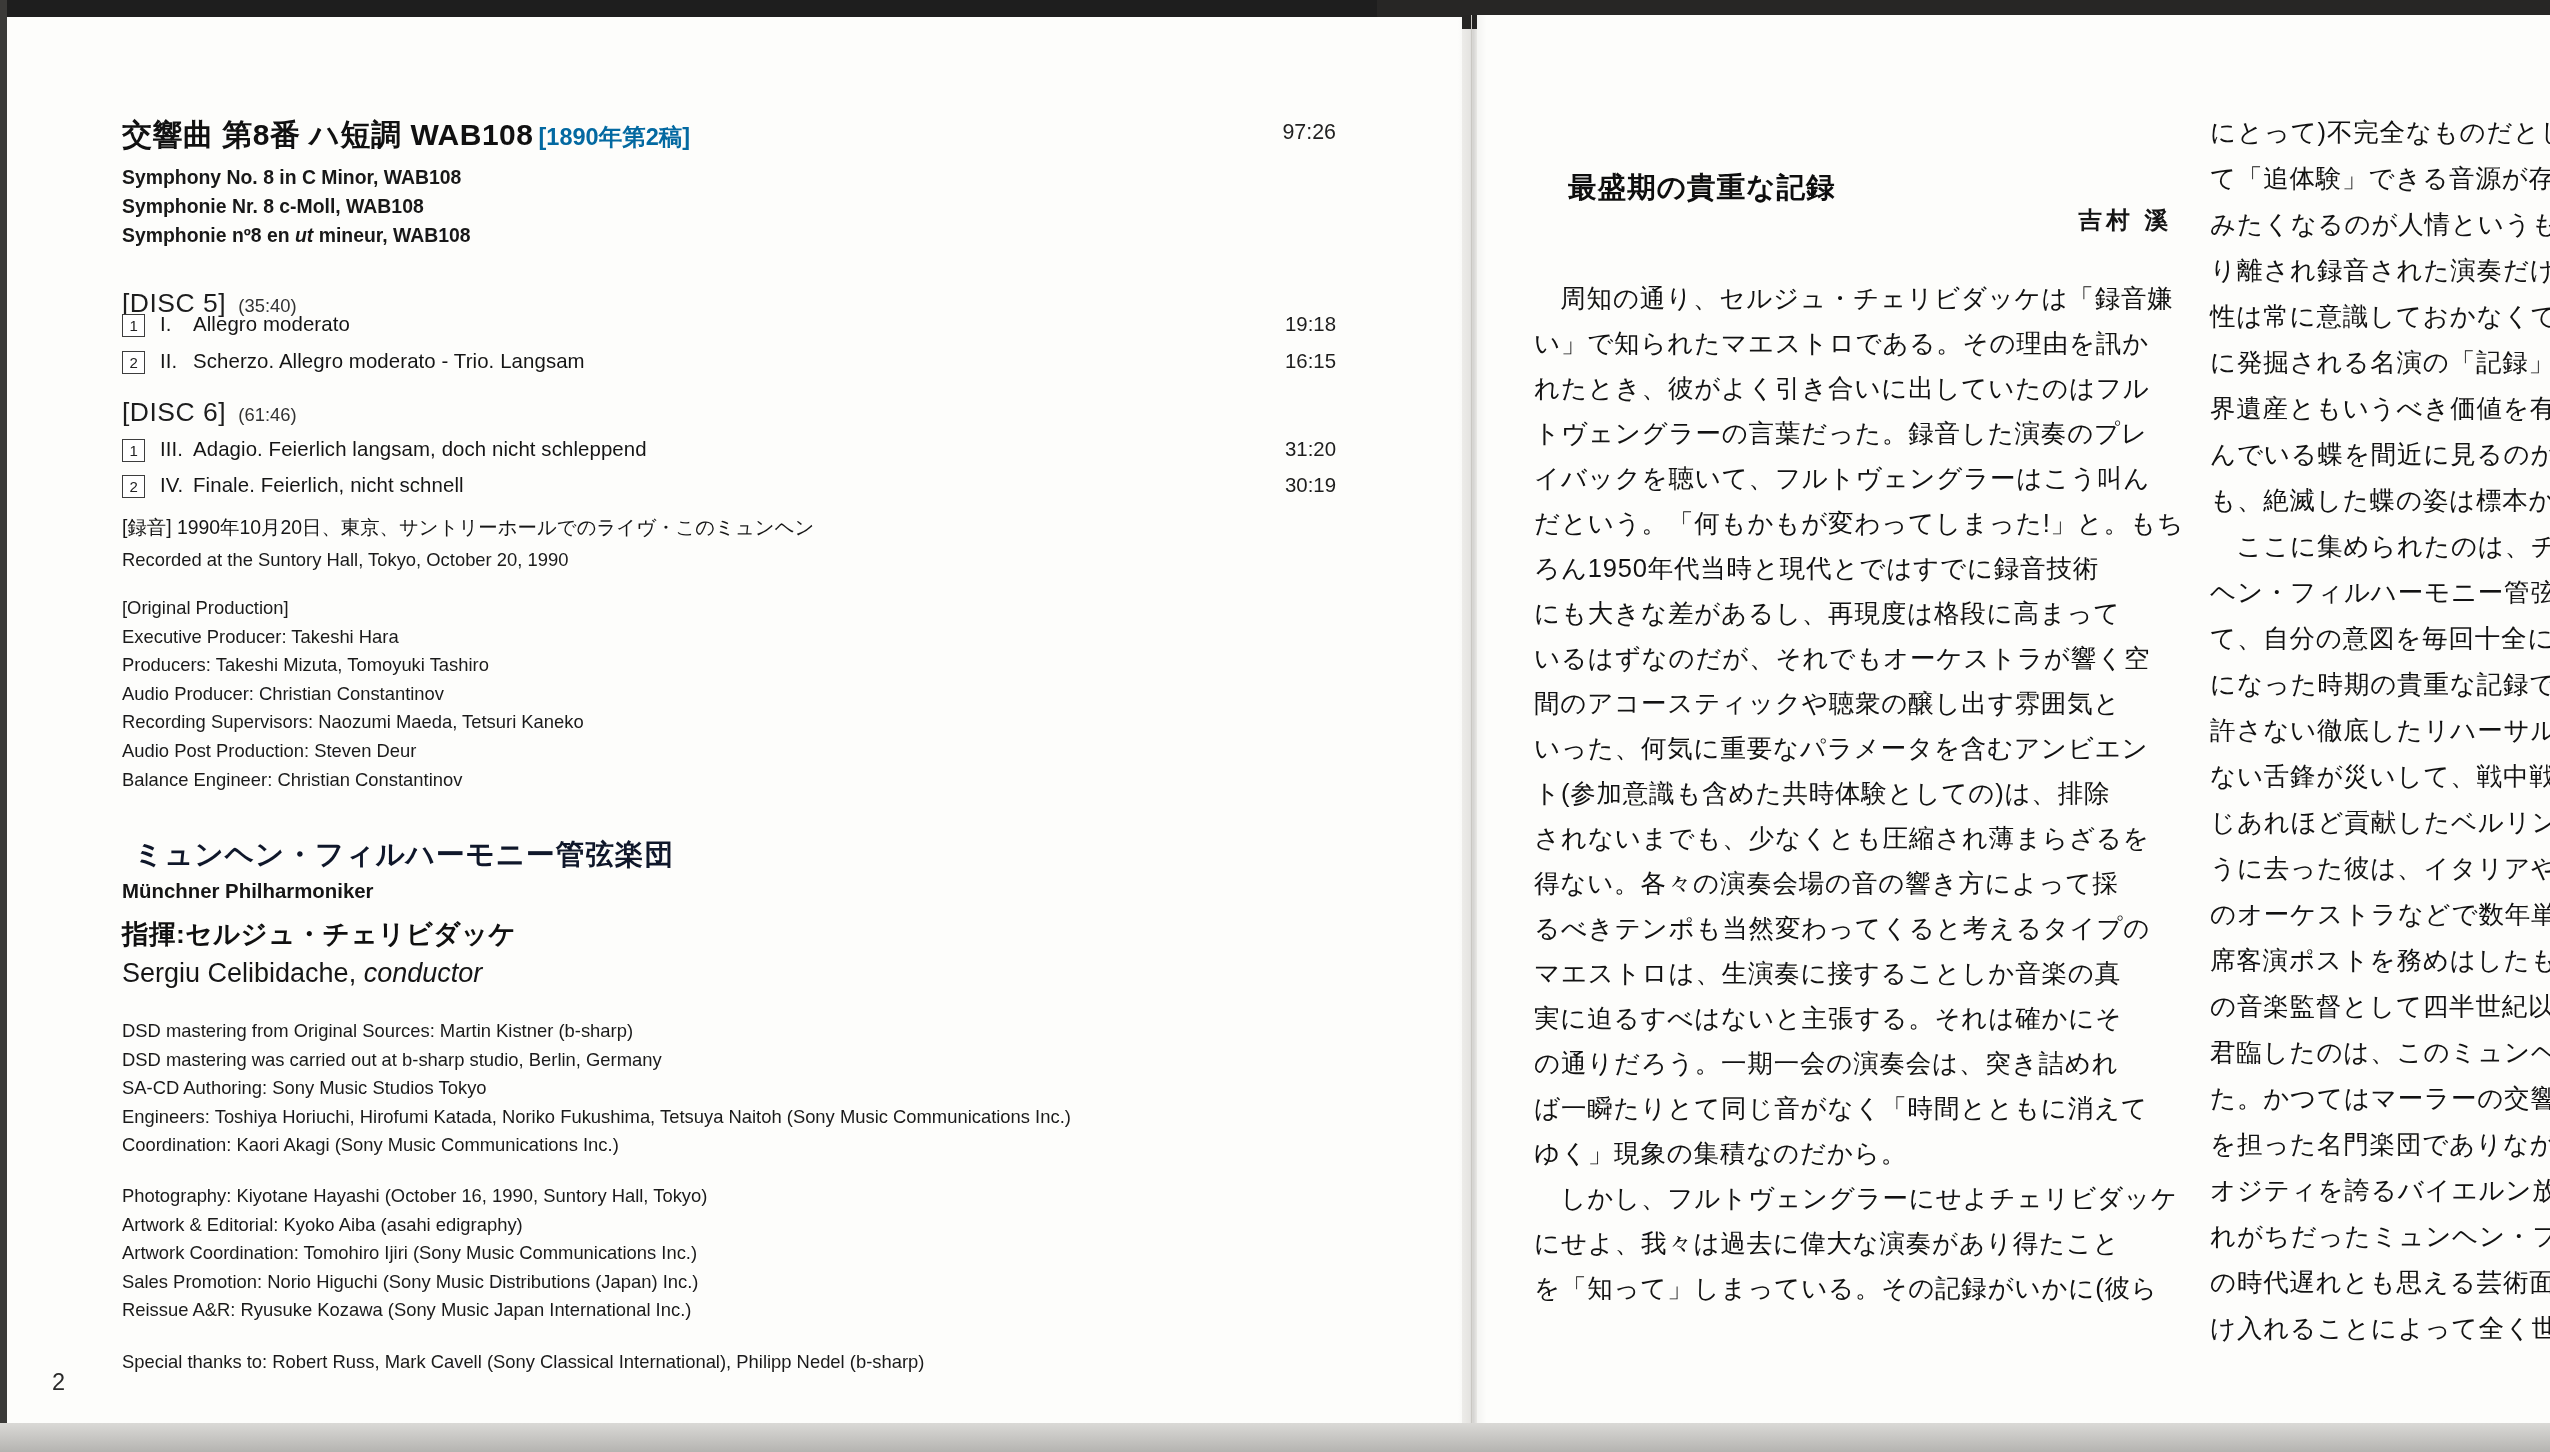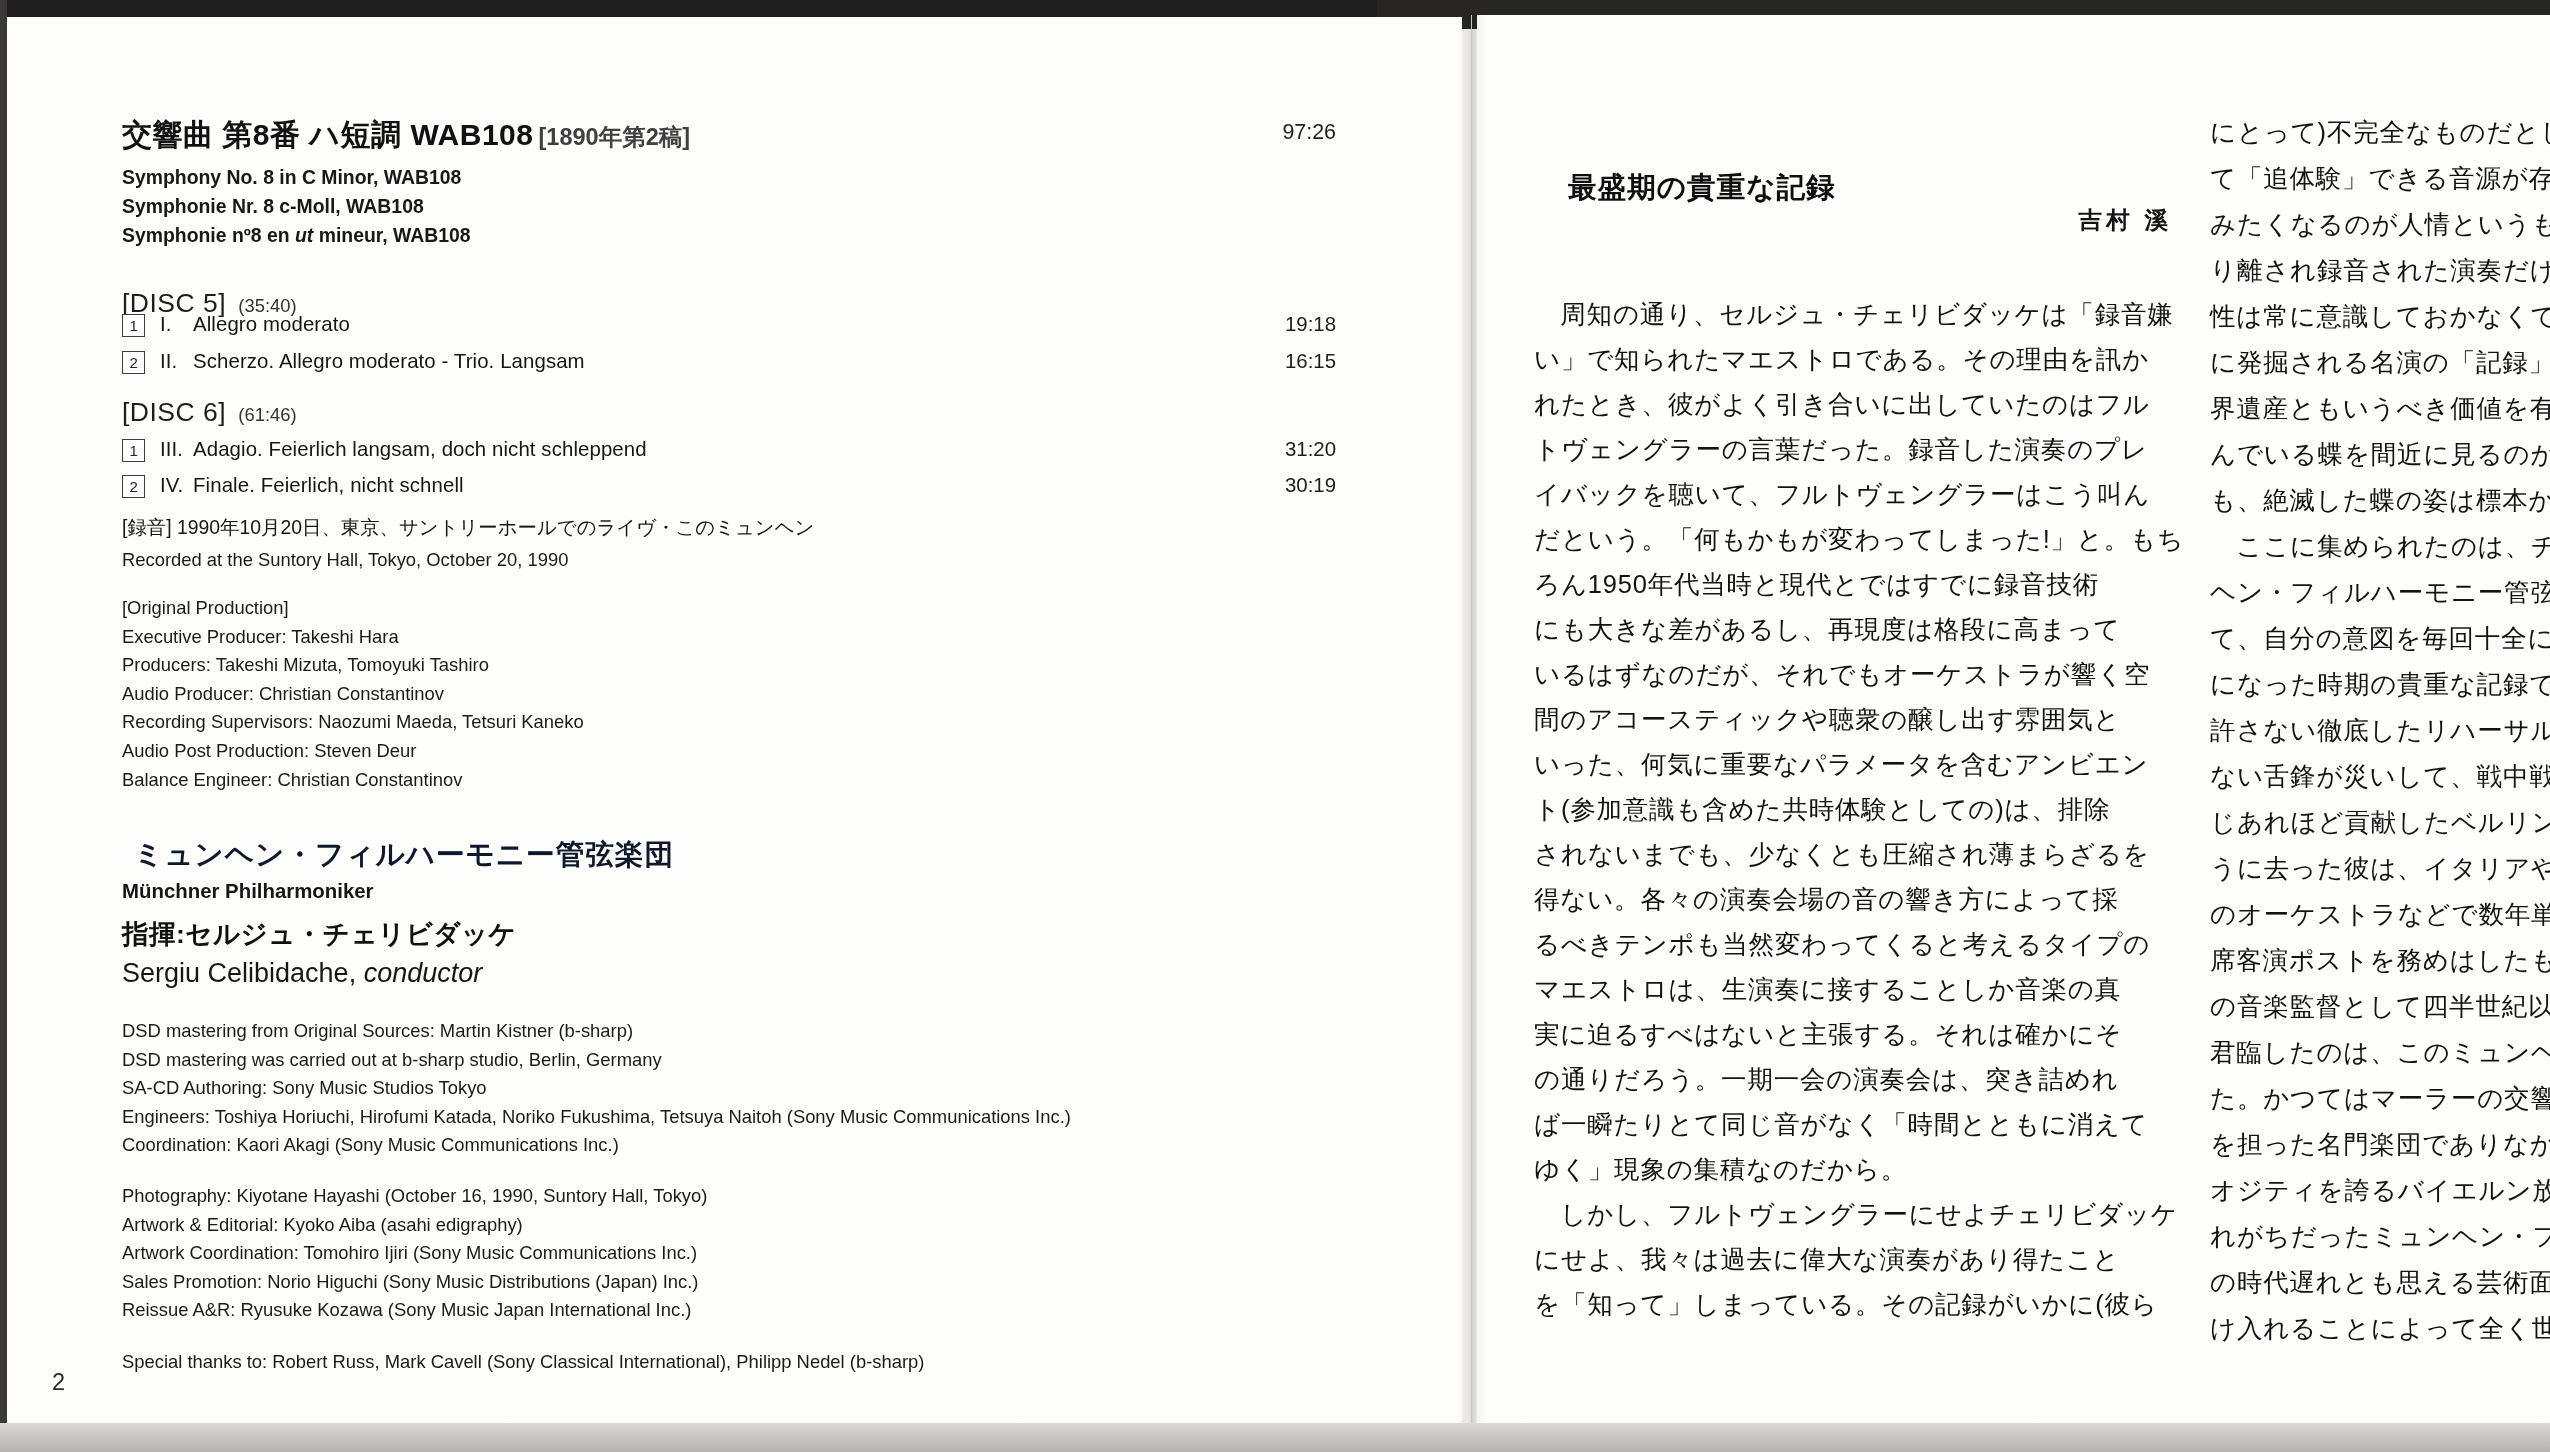--- a/index.html
+++ b/index.html
@@ -17,21 +17,21 @@
   .edge-top2{left:1377px;top:0;width:1515px;height:28.6px;background:#272625;border-bottom-left-radius:13.3px;}
   .edge-left{left:0;top:0;width:7.1px;height:1453px;background:#3b3a38;}
   .edge-bottom{left:0;top:1423px;width:2892px;height:30px;background:linear-gradient(180deg,#dad9d6 0%,#bfbebb 70%,#b3b2af 100%);}
   .gutter{left:1458px;top:15.3px;width:28.6px;height:1408px;
     background:linear-gradient(90deg,rgba(0,0,0,0) 0%,rgba(0,0,0,0.05) 40%,rgba(0,0,0,0.12) 52%,rgba(0,0,0,0.04) 65%,rgba(0,0,0,0) 100%);}
   .gutter-line{left:1471px;top:15.3px;width:1px;height:1408px;background:#c9c7c2;}
 
   
   .work-title{left:122px;top:115px;width:1214px;white-space:nowrap;}
   .work-title .ja{font-size:30px;font-weight:700;letter-spacing:0.5px;color:#111;}
-  .work-title .edition{font-size:23.5px;font-weight:700;margin-left:5.1px;color:#404040;}
+  .work-title .edition{font-size:23.5px;font-weight:700;margin-left:5.1px;color:#0369a1;}
   .total-time{position:absolute;right:0;top:5.1px;font-size:21.4px;font-weight:400;color:#222;margin-left:44px;}
   .subtitles{left:122px;top:163px;width:1214px;font-size:19.4px;font-weight:700;line-height:29px;color:#181818;}
   .subtitles .line{white-space:nowrap;}
   .disc-header{left:122px;width:1214px;white-space:nowrap;color:#1d1d1d;}
   .disc-header .label{font-size:26.5px;font-weight:500;letter-spacing:0.5px;}
   .disc-header .total{font-size:18.4px;font-weight:400;margin-left:12.2px;color:#333;}
   .dh5{top:280px;margin-top:8px;} .dh6{top:397px;}
   .track{left:122px;width:1214px;height:30px;}
   .t1{top:312px;} .t2{top:349px;} .t3{top:437px;} .t4{top:473px;}
   .tracknum{position:absolute;left:0;top:2px;width:21.4px;height:21.4px;border:1.5px solid #3d3d3d;
@@ -53,21 +53,21 @@
   .thanks{left:122px;top:1351px;width:1214px;font-size:18.4px;white-space:nowrap;color:#1a1a1a;}
   .pn-left{left:52px;top:1369px;font-size:23.5px;color:#2a2a2a;}
 
   
   .essay-title{left:1534px;top:121px;width:658px;font-size:28.6px;font-weight:700;letter-spacing:1px;white-space:nowrap;color:#0e0e0e;}
   .essay-title-2{left:1568px;top:168px;}
   .marker{display:inline-block;width:25.5px;height:32px;background:#4f4e4d;margin-right:5.1px;vertical-align:-4.1px;}
   .author{left:1534px;top:204px;width:638px;text-align:right;font-size:23.5px;font-weight:600;letter-spacing:4.1px;white-space:nowrap;color:#141414;}
   .ecol{font-size:25.5px;letter-spacing:0.8px;color:#121212;}
   .ecol .line{white-space:nowrap;}
-  .ecol1{left:1534px;top:292px;width:638px;line-height:45px;}
+  .ecol1{left:1534px;top:276px;width:638px;line-height:45px;}
   .ecol2{left:2210px;top:109px;width:638px;line-height:46px;}
   .it{font-style:italic;}
 </style>
 </head>
 <body>
 
 <div id="canvas">
   <div class="abs edge-top"></div>
   <div class="abs edge-top2"></div>
   <div class="abs edge-left"></div>

